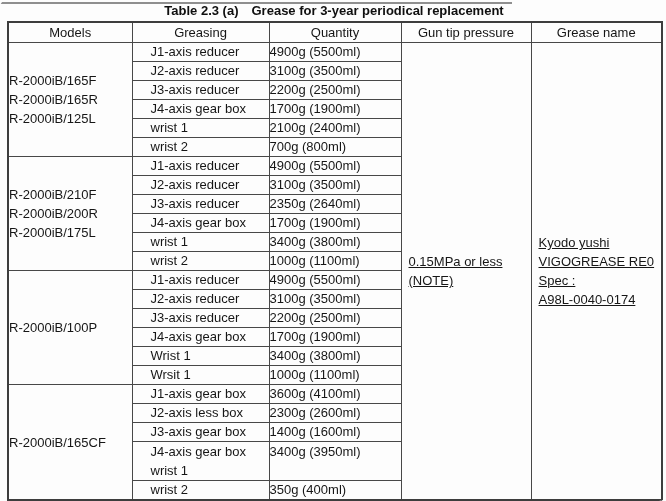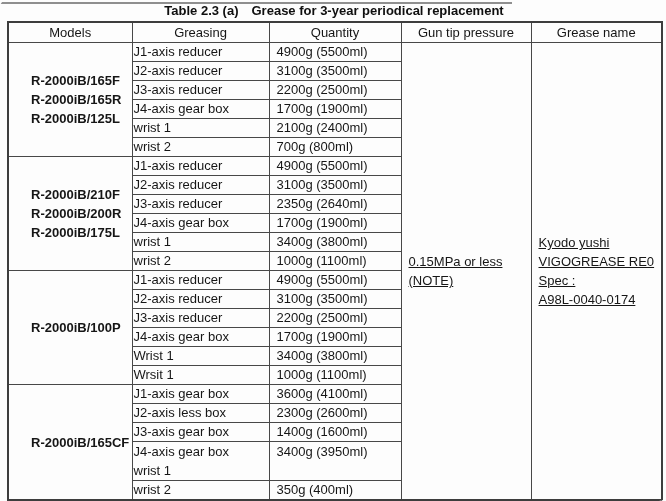--- a/index.html
+++ b/index.html
@@ -34,24 +34,24 @@
   col.c-grease   { width: 131px; }
 
   th, td {
     border: 1px solid #484848;
     font-size: 13px; color: #161616;
     padding: 0; overflow: hidden;
   }
   th { font-weight: normal; height: 19px; text-align: center; vertical-align: middle; }
   td { height: 18px; vertical-align: middle; }
 
-  td.models { padding-left: 22px; text-align: left; font-weight: bold; }
+  td.models { padding-left: 0; text-align: left; }
   td.models .model-line { line-height: 19px; }
-  td.greasing { padding-left: 1px; line-height: 18px; }
-  td.qty { padding-left: 7px; line-height: 18px; }
+  td.greasing { padding-left: 18px; line-height: 18px; }
+  td.qty { line-height: 18px; }
 
   td.pressure, td.grease {
     padding-left: 7px; vertical-align: middle;
     line-height: 19px;
     text-decoration: underline;
   }
   .preline { white-space: pre-line; }
 
   tr.tall td { height: 37px; }
   tr.tall td.greasing, tr.tall td.qty { vertical-align: top; line-height: 19px; }

